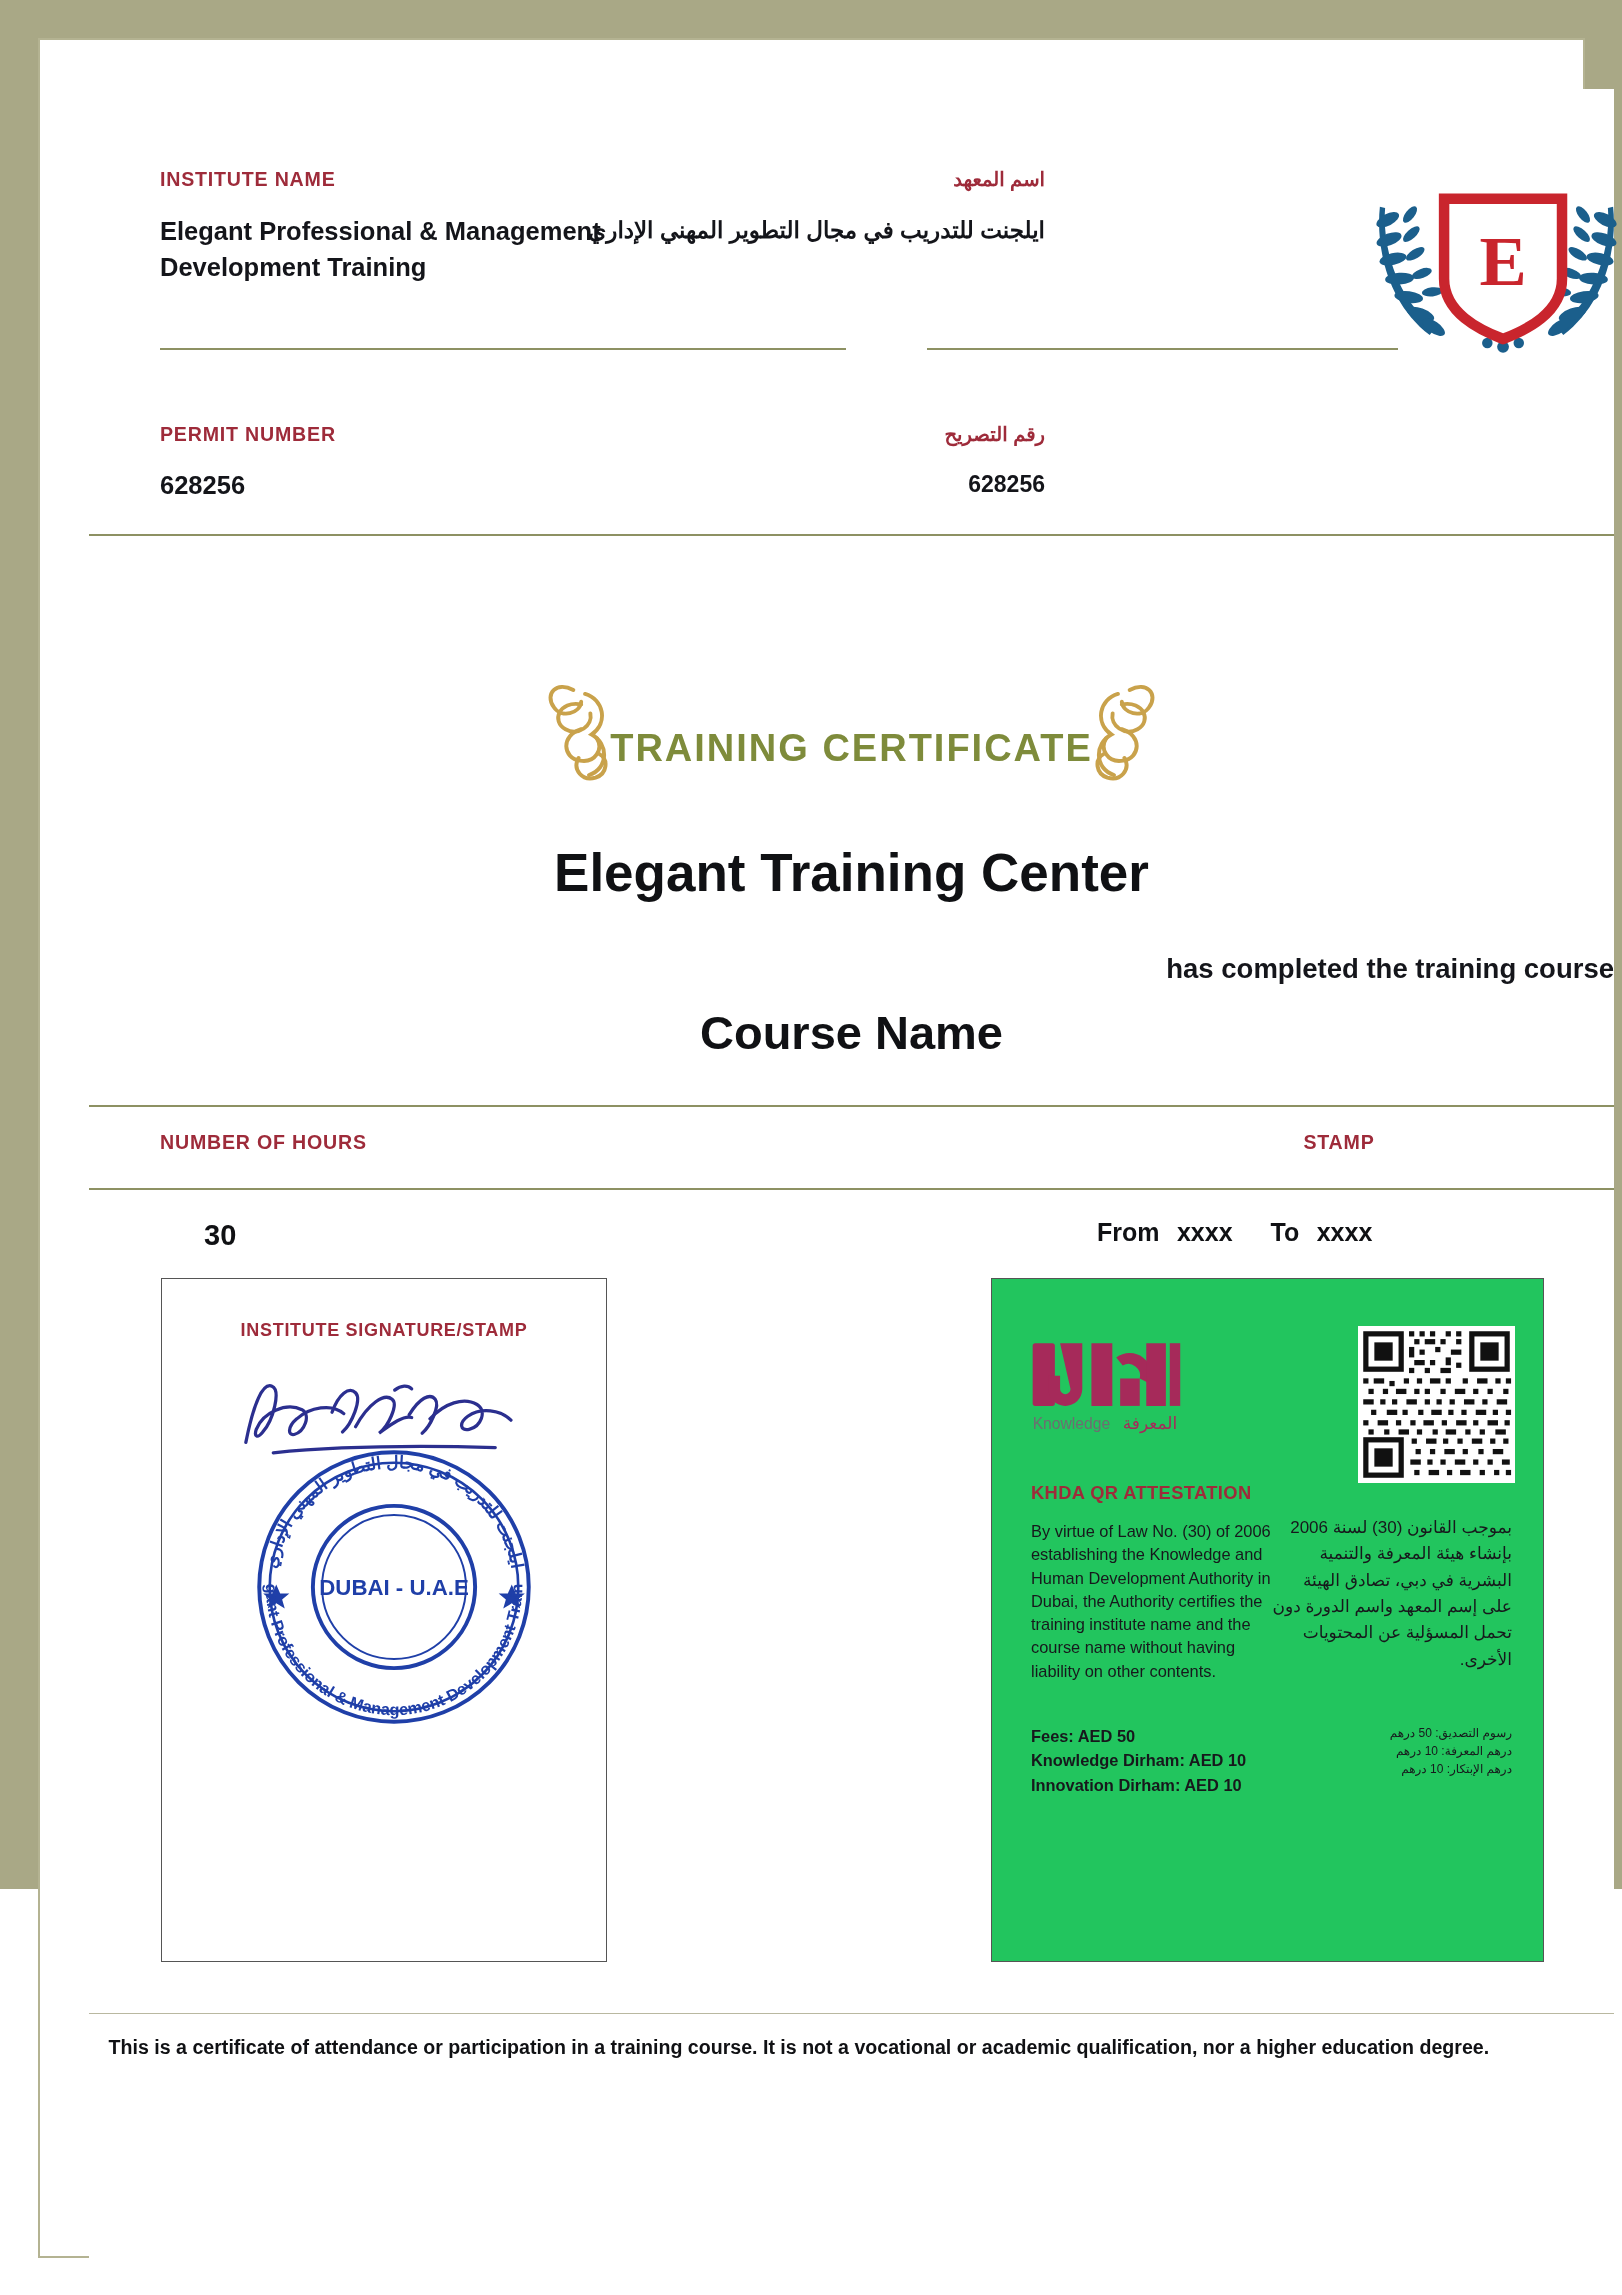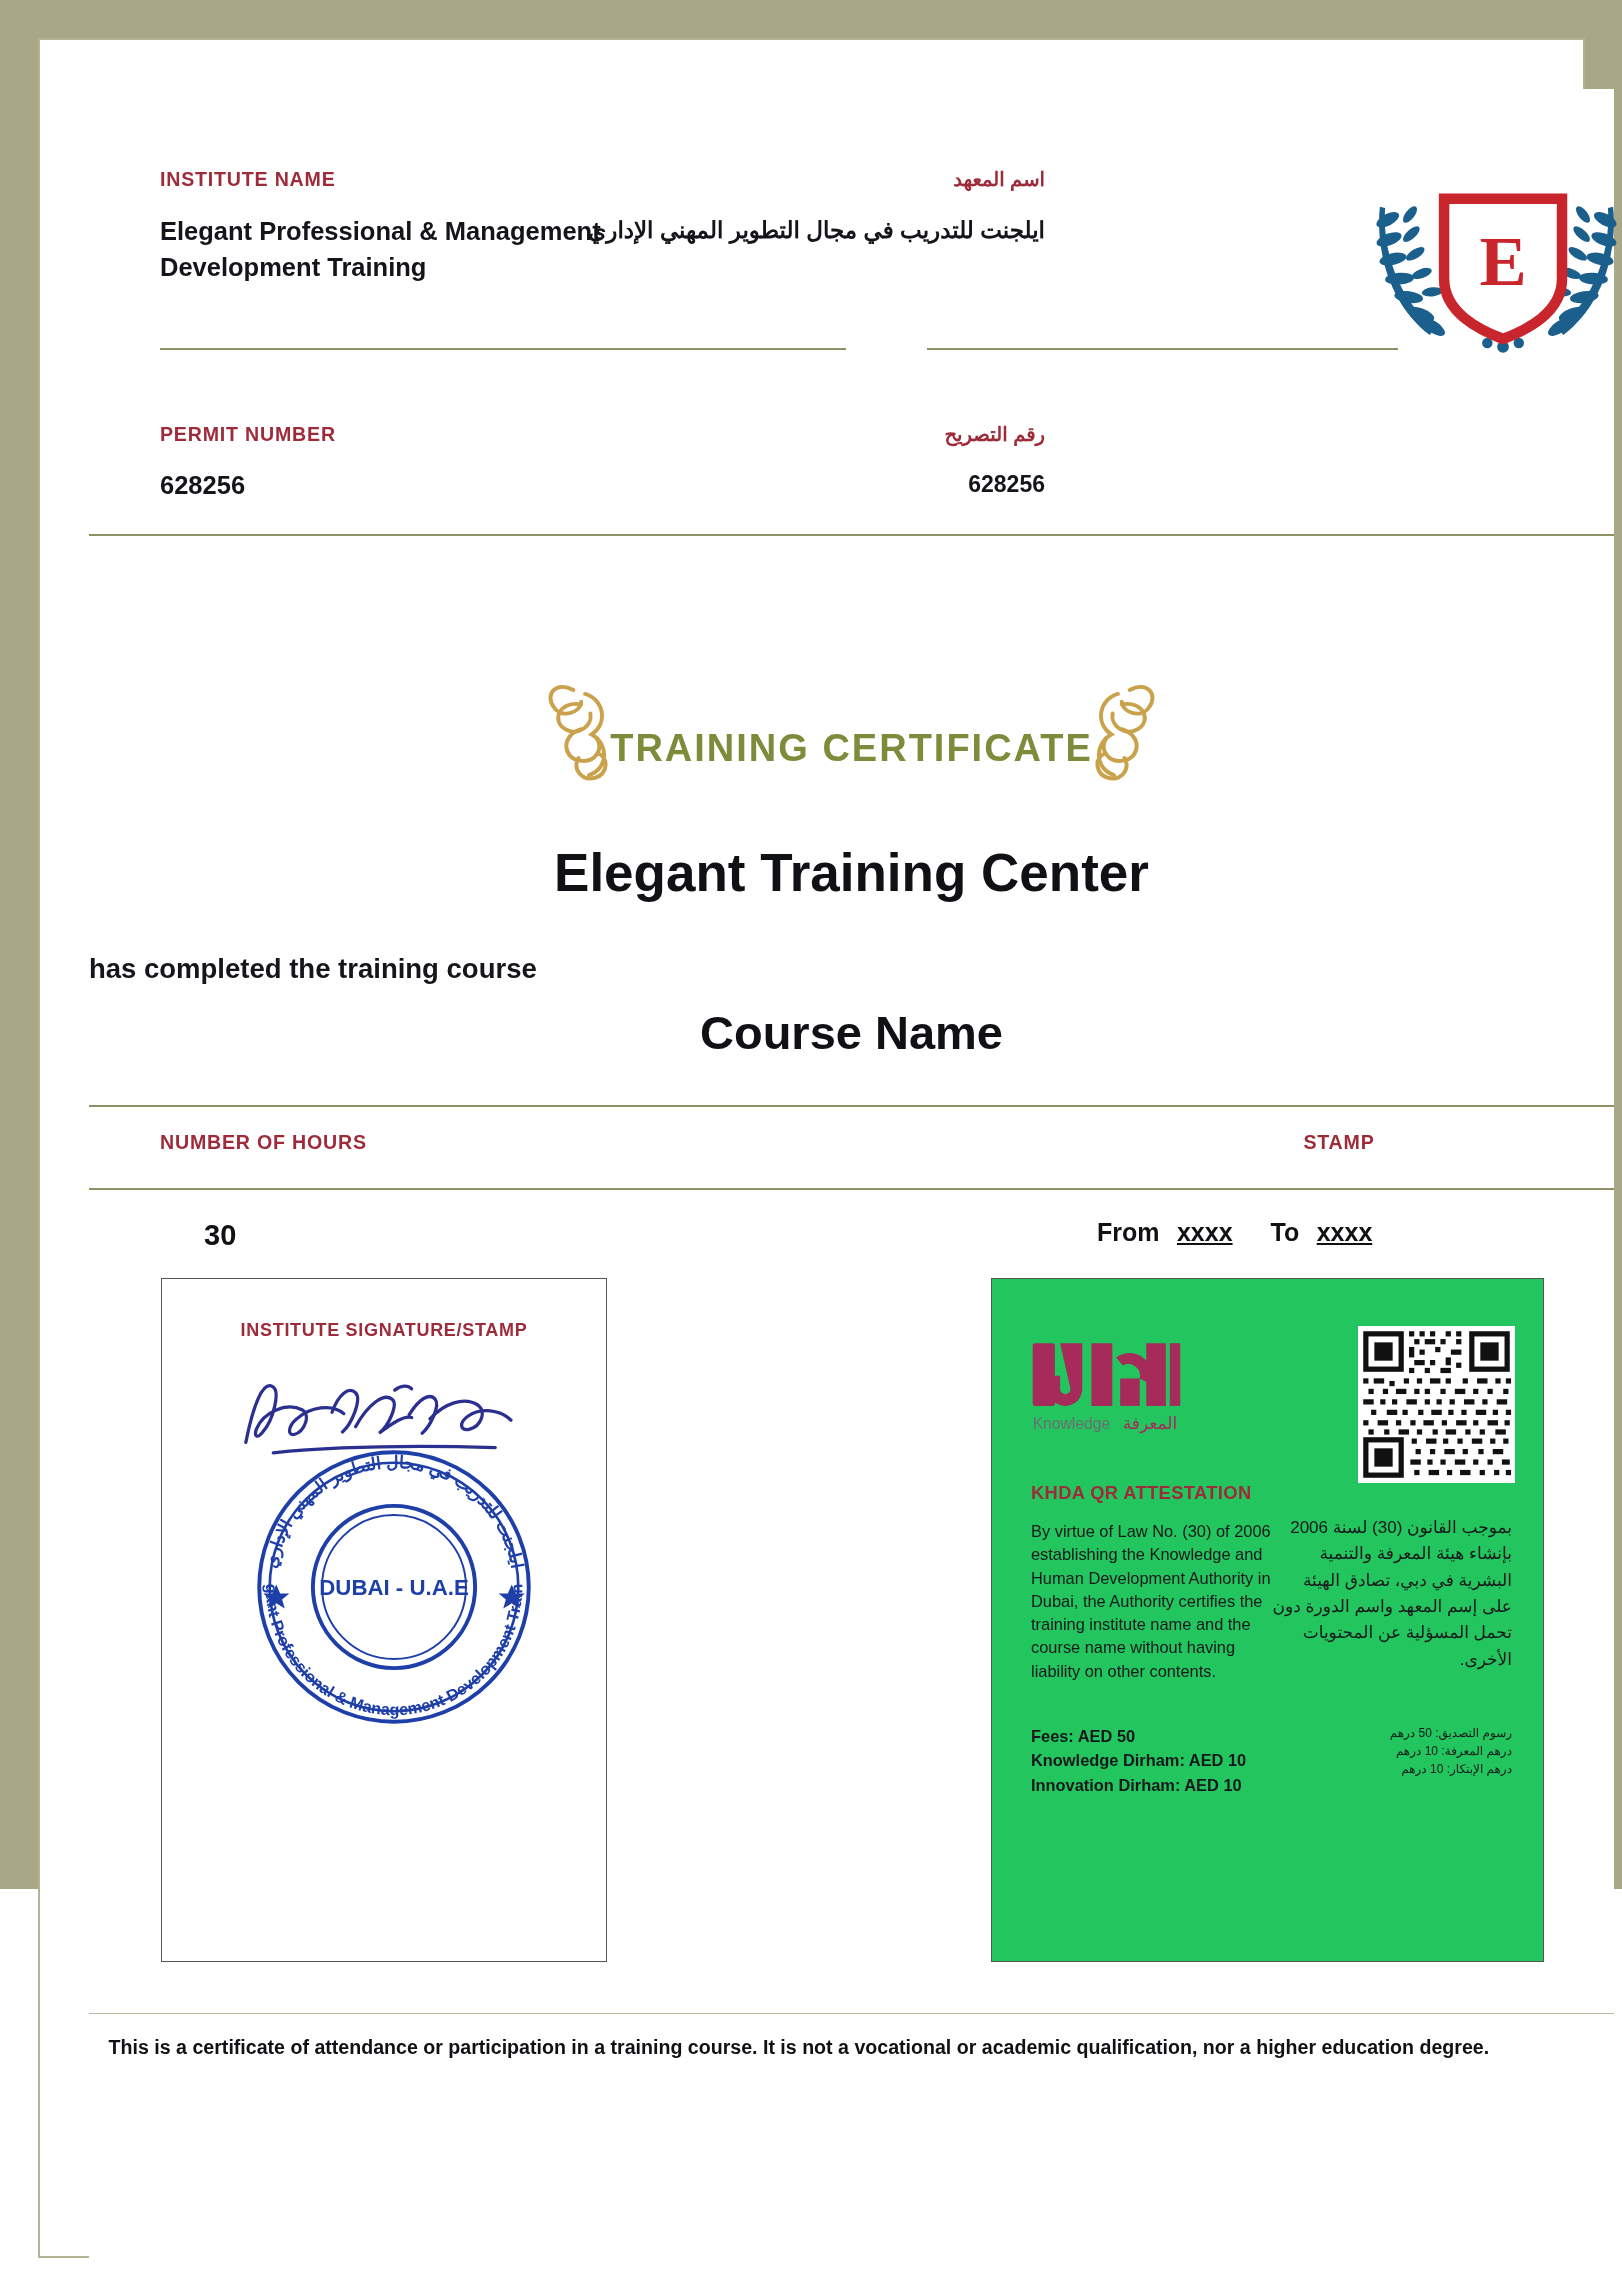--- a/index.html
+++ b/index.html
@@ -131,21 +131,21 @@
     text-align: center;
     font-size: 53px;
     font-weight: bold;
     color: #101114;
   }
   .completed-line {
     position: absolute;
     left: 0;
     top: 864px;
     width: 1525px;
-    text-align: left;
+    text-align: right;
     font-size: 27.5px;
     font-weight: bold;
     color: #15161b;
   }
   .course-name {
     position: absolute;
     left: 0;
     top: 916px;
     width: 1525px;
     text-align: center;
@@ -196,21 +196,21 @@
   .date-block {
     position: absolute;
     left: 1008px;
     top: 1129px;
     width: 393px;
     font-size: 25px;
     font-weight: bold;
     color: #101114;
   }
   .date-block .lbl { color: #101114; font-weight: bold; }
-  .date-block .val { margin-left: 10.5px; margin-right: 31px; text-decoration: underline; }
+  .date-block .val { margin-left: 10.5px; margin-right: 31px; }
 
   
   .sig-box {
     position: absolute;
     left: 72px;
     top: 1189px;
     width: 444px;
     height: 682px;
     border: 1.3px solid #555;
     background: #fff;

